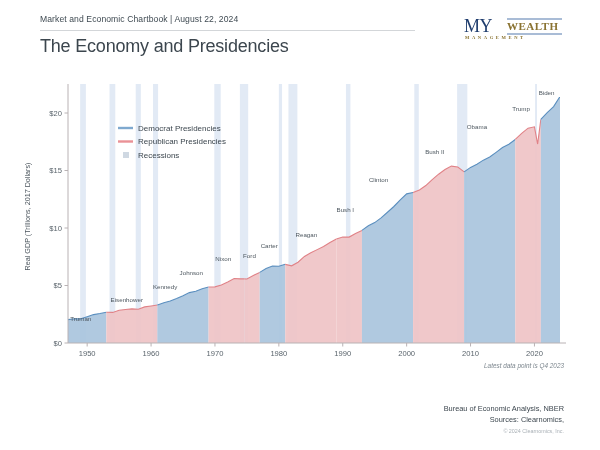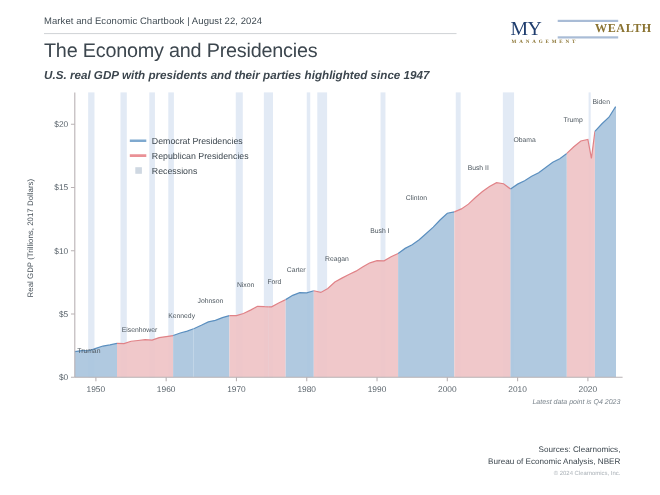--- a/index.html
+++ b/index.html
@@ -12,21 +12,21 @@
 
   
   .hdr{position:absolute;left:40px;top:14px;right:40px;height:34px;}
   .hdr-kicker{font-size:8.6px;color:#3f4a52;letter-spacing:.01em;white-space:nowrap;}
   .hdr-rule{position:absolute;left:0;top:16px;width:375px;height:1px;background:#d3d6d9;}
 
   .logo{position:absolute;right:36px;top:16px;width:104px;height:26px;}
   .logo-my{position:absolute;left:4px;top:1px;font-family:"Liberation Serif","DejaVu Serif",serif;
     font-size:18px;font-weight:400;color:#1f3d6e;letter-spacing:-0.5px;line-height:18px;}
   .logo-wealth{position:absolute;left:47px;top:5px;font-family:"Liberation Serif","DejaVu Serif",serif;
-    font-size:11px;font-weight:700;color:#8a7331;letter-spacing:.5px;line-height:11px;margin-left:34px;}
+    font-size:11px;font-weight:700;color:#8a7331;letter-spacing:.5px;line-height:11px;}
   .logo-bar-top{position:absolute;left:47px;top:2px;width:55px;height:1.5px;background:#a9bcd6;}
   .logo-bar-bot{position:absolute;left:47px;top:17px;width:55px;height:1.5px;background:#a9bcd6;}
   .logo-mgmt{position:absolute;left:5px;top:19px;font-family:"Liberation Serif","DejaVu Serif",serif;
     font-size:4.6px;font-weight:700;color:#8a7331;letter-spacing:2.6px;line-height:6px;}
 
   .title{position:absolute;left:40px;top:36px;font-size:18px;font-weight:400;color:#3c464e;letter-spacing:-.2px;}
   .subtitle{position:absolute;left:40px;top:63px;font-size:10.6px;font-style:italic;font-weight:700;color:#3c464e;}
 
   
   .chartwrap{position:absolute;left:0;top:82px;width:600px;height:290px;}
@@ -53,21 +53,20 @@
 
   <div class="logo">
     <div class="logo-bar-top"></div>
     <div class="logo-my">MY</div>
     <div class="logo-wealth">WEALTH</div>
     <div class="logo-bar-bot"></div>
     <div class="logo-mgmt">MANAGEMENT</div>
   </div>
 
   <div class="title">The Economy and Presidencies</div>
-  <div class="subtitle">U.S. real GDP with presidents and their parties highlighted since 1947</div>
 
   <div class="chartwrap">
     <svg id="chart" width="600" height="290" viewBox="0 0 600 290">
         <rect x="80.14025974026032" y="2" width="5.750649350648473" height="259" fill="#e2eaf5"></rect>
         <rect x="109.53246753246754" y="2" width="5.7506493506499226" height="259" fill="#e2eaf5"></rect>
         <rect x="135.72987012986954" y="2" width="5.111688311689477" height="259" fill="#e2eaf5"></rect>
         <rect x="152.9818181818179" y="2" width="5.111688311687999" height="259" fill="#e2eaf5"></rect>
         <rect x="214.32207792207848" y="2" width="6.389610389610397" height="259" fill="#e2eaf5"></rect>
         <rect x="239.88051948052006" y="2" width="8.306493506493211" height="259" fill="#e2eaf5"></rect>
         <rect x="278.85714285714283" y="2" width="3.1948051948052125" height="259" fill="#e2eaf5"></rect>
@@ -152,17 +151,17 @@
         <line x1="118" y1="59.5" x2="133" y2="59.5" stroke="#ea9196" stroke-width="2.4"></line>
         <text x="138" y="62.4" class="legend-txt" text-anchor="start">Republican Presidencies</text>
         <rect x="123" y="70" width="6" height="6" fill="#cfd8e2"></rect>
         <text x="138" y="75.9" class="legend-txt" text-anchor="start">Recessions</text>
       </svg>
   </div>
 
   <div class="note">Latest data point is Q4 2023</div>
 
   <div class="sources">
+    <div>Bureau of Economic Analysis, NBER</div>
     <div>Sources: Clearnomics,</div>
-    <div>Bureau of Economic Analysis, NBER</div>
   </div>
   <div class="copyright">© 2024 Clearnomics, Inc.</div>
 </div>
 
 </body></html>

